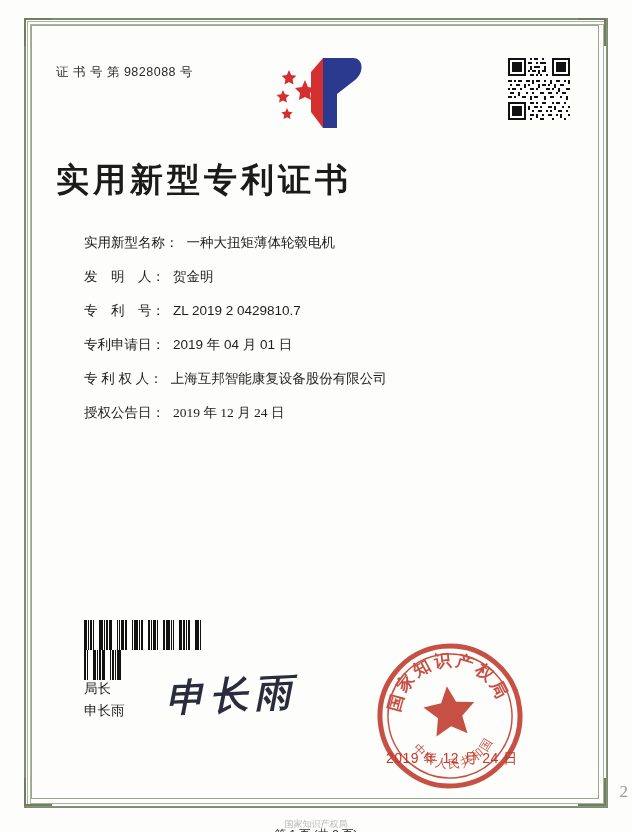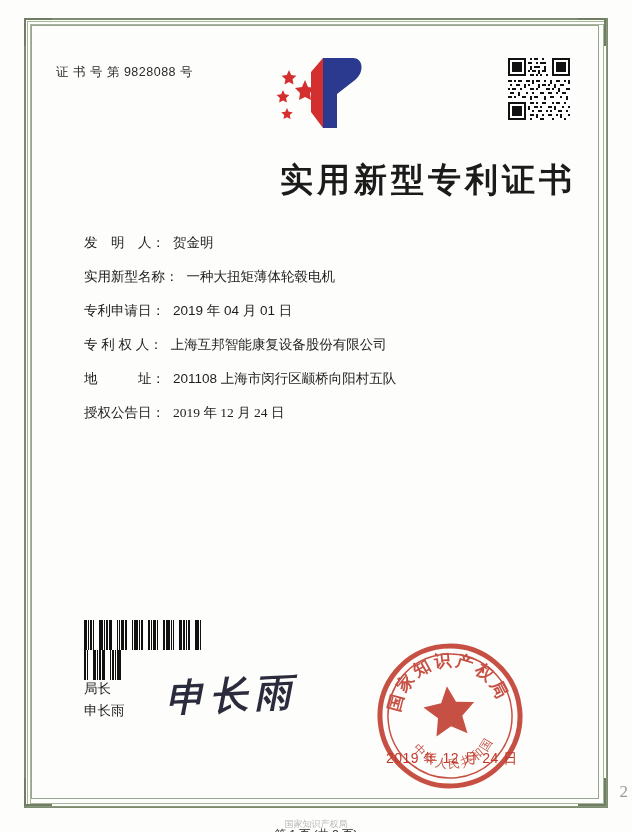--- a/index.html
+++ b/index.html
@@ -52,21 +52,21 @@
   .qr svg{display:block;}
 
   
   .logo{
     position:absolute;left:50%;top:0px;transform:translateX(-50%);
     width:110px;height:86px;
   }
 
   .title{
     position:absolute;left:0;top:108px;width:100%;
-    text-align:right;
+    text-align:left;
     font-size:33px;font-weight:bold;letter-spacing:4px;
     color:#1b1b1b;
     font-family:"Liberation Serif","DejaVu Serif",serif;
   }
 
   .fields{
     position:absolute;left:28px;top:176px;width:470px;
     font-size:13.5px;color:#1d1d1d;
     font-family:"Liberation Sans","DejaVu Sans",sans-serif;
   }
@@ -270,33 +270,33 @@
             <rect x="22" y="30" width="1" height="1"></rect>
             <rect x="28" y="30" width="1" height="1"></rect>
         </g>
       </svg>
     </div>
 
     <div class="title">实用新型专利证书</div>
 
     <div class="fields">
       <div class="frow">
+        <span class="flabel">实用新型名称：</span><span class="fvalue">一种大扭矩薄体轮毂电机</span>
+      </div>
+      <div class="frow">
         <span class="flabel">发　明　人：</span><span class="fvalue">贺金明</span>
       </div>
       <div class="frow">
-        <span class="flabel">实用新型名称：</span><span class="fvalue">一种大扭矩薄体轮毂电机</span>
+        <span class="flabel">专　利　号：</span><span class="fvalue">ZL 2019 2 0429810.7</span>
       </div>
       <div class="frow">
         <span class="flabel">专利申请日：</span><span class="fvalue">2019 年 04 月 01 日</span>
       </div>
       <div class="frow">
         <span class="flabel">专 利 权 人：</span><span class="fvalue">上海互邦智能康复设备股份有限公司</span>
-      </div>
-      <div class="frow">
-        <span class="flabel">地　　　址：</span><span class="fvalue">201108 上海市闵行区颛桥向阳村五队</span>
       </div>
       <div class="frow row-two">
         <span class="flabel">授权公告日：</span><span class="fvalue">2019 年 12 月 24 日</span>
       </div>
     </div>
 
 
     <div class="barcode">
       <i style="width:3px"></i><i style="width:1px"></i><i style="width:2px"></i><i style="width:1px"></i>
       <i style="width:4px"></i><i style="width:1px"></i><i style="width:2px"></i><i style="width:3px"></i>

